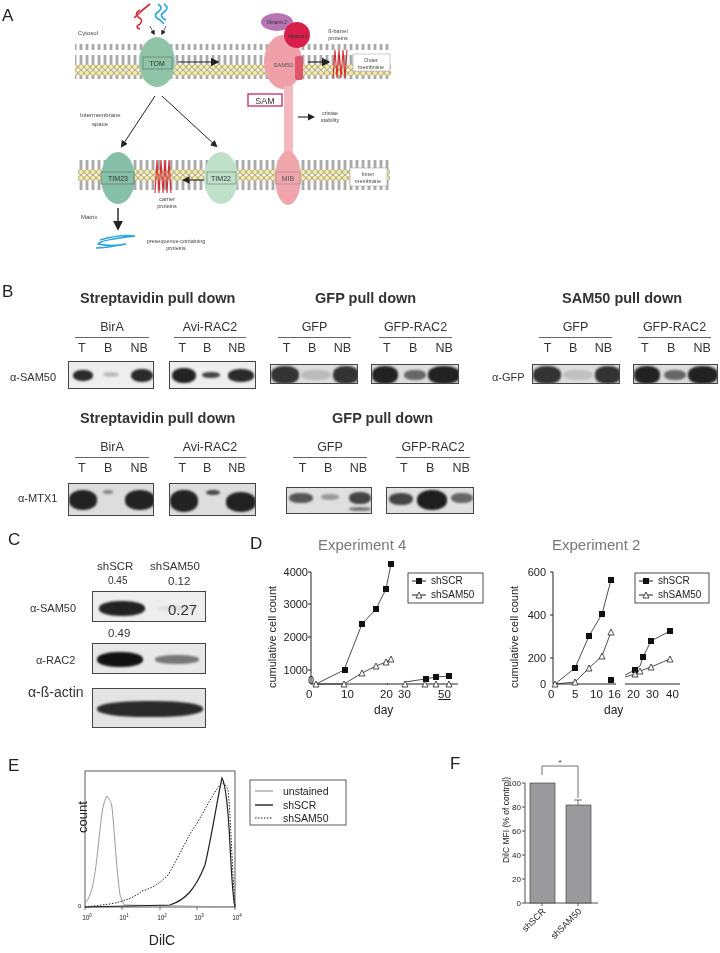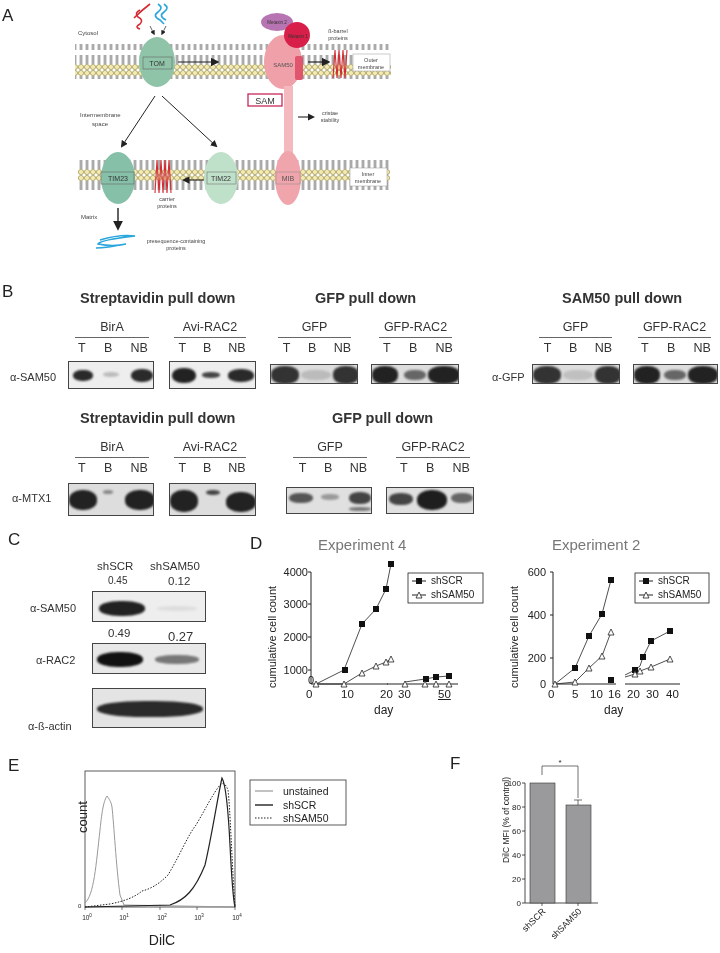--- a/index.html
+++ b/index.html
@@ -222,21 +222,21 @@
     <span>T</span>
     <span>B</span>
     <span>NB</span>
   </div>
 <div class="lane-labels" style="left:391px;top:461px;width:88px;">
     <span>T</span>
     <span>B</span>
     <span>NB</span>
   </div>
 
-<div class="ab-label" style="left:12px;top:492px;">α-MTX1</div>
+<div class="ab-label" style="left:18px;top:492px;">α-MTX1</div>
 
 <div class="blot" style="left:68px;top:483px;width:86px;height:33px;background:#ddd;">
   <div class="band" style="left:0px;top:6px;width:28px;height:20px;background:#222;"></div>
   <div class="band" style="left:34px;top:6px;width:10px;height:4px;background:#888;"></div>
   <div class="band" style="left:56px;top:6px;width:30px;height:20px;background:#222;"></div>
 </div>
 <div class="blot" style="left:169px;top:483px;width:87px;height:33px;background:#ddd;">
   <div class="band" style="left:0px;top:6px;width:28px;height:22px;background:#222;"></div>
   <div class="band" style="left:36px;top:6px;width:14px;height:5px;background:#444;"></div>
   <div class="band" style="left:56px;top:8px;width:30px;height:20px;background:#222;"></div>
@@ -257,27 +257,27 @@
 <div class="abs" style="left:97px;top:560px;font-size:11.5px;color:#333;">shSCR</div>
 <div class="abs" style="left:150px;top:560px;font-size:11.5px;color:#333;">shSAM50</div>
 <div class="abs" style="left:108px;top:575px;font-size:10px;color:#333;">0.45</div>
 <div class="abs" style="left:168px;top:575px;font-size:11.5px;color:#333;">0.12</div>
 <div class="abs" style="left:30px;top:602px;font-size:11px;color:#333;">α-SAM50</div>
 <div class="blot" style="left:92px;top:591px;width:114px;height:31px;background:#eee;">
   <div class="band" style="left:6px;top:9px;width:46px;height:15px;background:#222;"></div>
   <div class="band" style="left:64px;top:14px;width:40px;height:5px;background:#ddd;"></div>
 </div>
 <div class="abs" style="left:108px;top:627px;font-size:11.5px;color:#333;">0.49</div>
-<div class="abs" style="left:168px;top:629px;font-size:13px;color:#333;">0.27</div>
+<div class="abs" style="left:168px;top:601px;font-size:15px;color:#333;">0.27</div>
 <div class="abs" style="left:36px;top:654px;font-size:11px;color:#333;">α-RAC2</div>
 <div class="blot" style="left:92px;top:643px;width:114px;height:31px;background:#e8e8e8;">
   <div class="band" style="left:4px;top:8px;width:46px;height:15px;background:#111;"></div>
   <div class="band" style="left:62px;top:11px;width:44px;height:9px;background:#777;"></div>
 </div>
-<div class="abs" style="left:28px;top:720px;font-size:11px;color:#333;">α-ß-actin</div>
+<div class="abs" style="left:28px;top:684px;font-size:14px;color:#333;">α-ß-actin</div>
 <div class="blot" style="left:92px;top:688px;width:114px;height:40px;background:#e4e4e4;">
   <div class="band" style="left:4px;top:12px;width:106px;height:16px;background:#2a2a2a;"></div>
 </div>
 
 <div class="panel-letter" style="left:250px;top:534px;">D</div>
 
 <div class="abs" style="left:318px;top:536px;font-size:15px;color:#777;">Experiment 4</div>
 <svg class="abs" style="left:240px;top:555px" width="245" height="135">
   <g font-size="11" fill="#222">
     <text x="-82" y="36" transform="rotate(-90)" text-anchor="middle">cumulative cell count</text>

